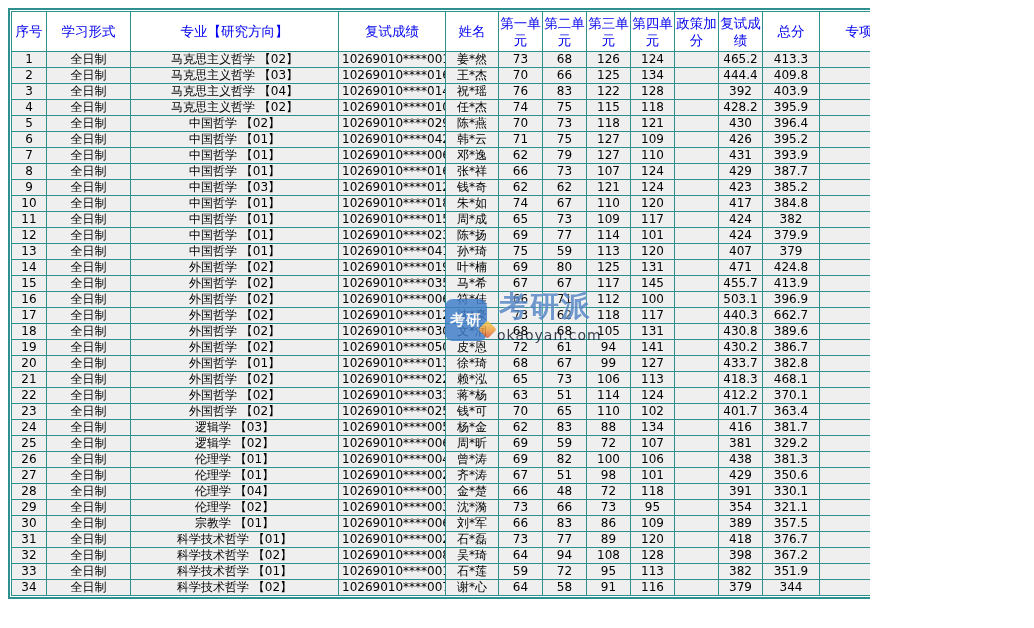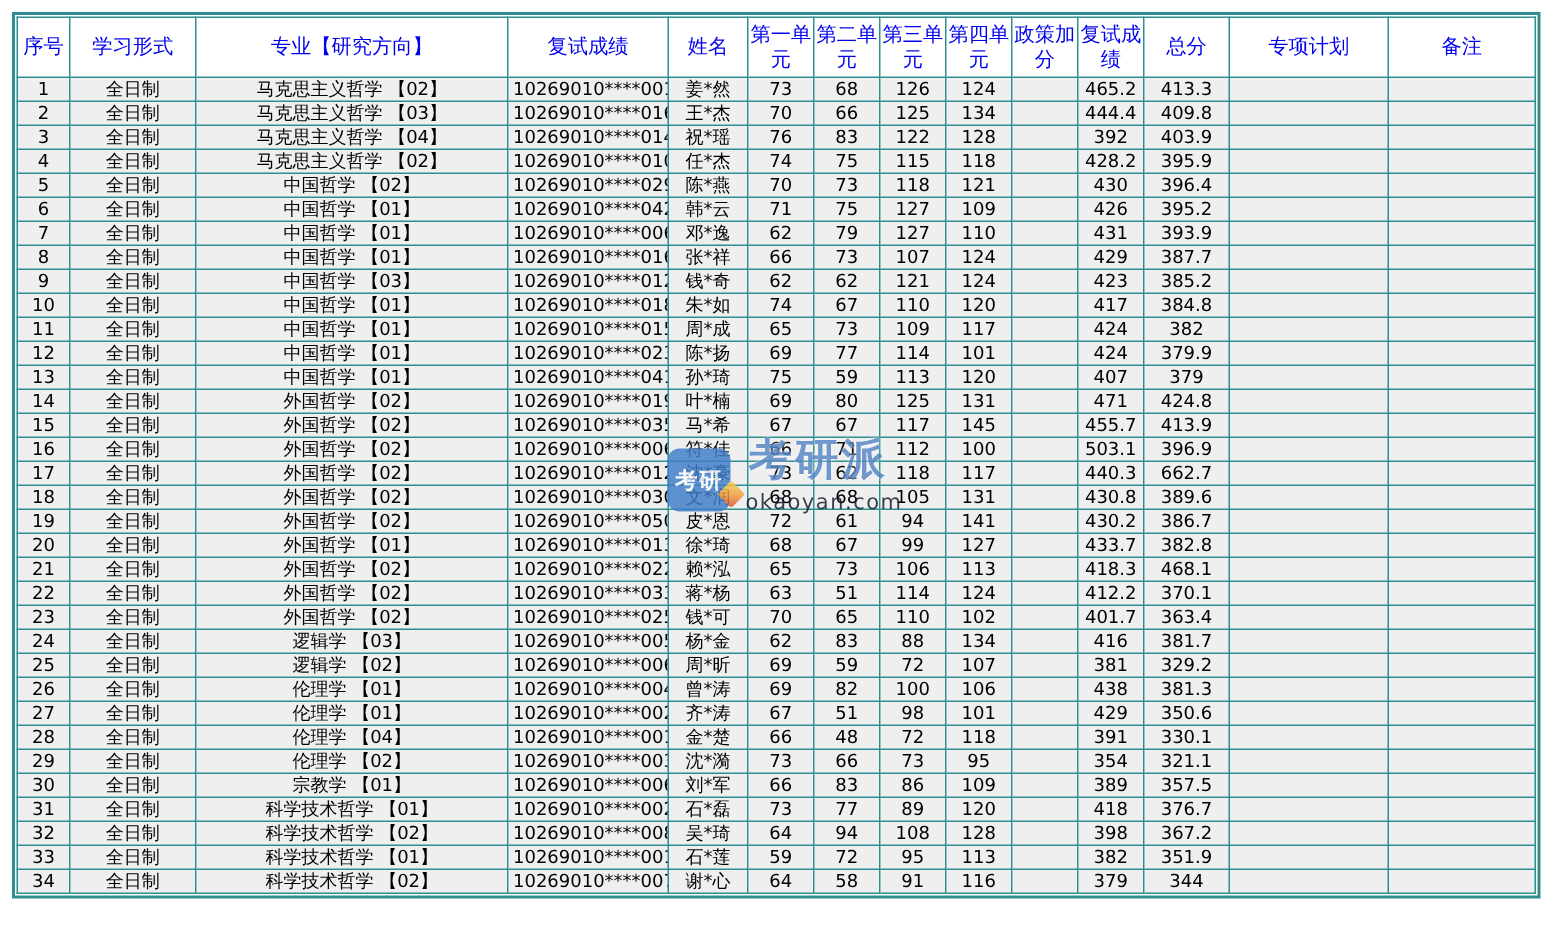--- a/index.html
+++ b/index.html
@@ -1,17 +1,17 @@
 <!DOCTYPE html>
 <html><head>
 <meta charset="utf-8">
 <style>
   html,body{margin:0;padding:0;background:#ffffff;}
   body{font-family:"DejaVu Sans","Liberation Sans",sans-serif;}
-  .page{position:relative;width:1034px;height:628px;background:#ffffff;overflow:hidden;}
+  .page{position:relative;width:870px;height:628px;background:#ffffff;overflow:hidden;}
 
   
   .table-frame{
     position:absolute;left:8px;top:8px;
     border:2px solid #2E8F8F;
     padding:1px;
     background:#ffffff;
   }
   table.score-table{
     border-collapse:collapse;

